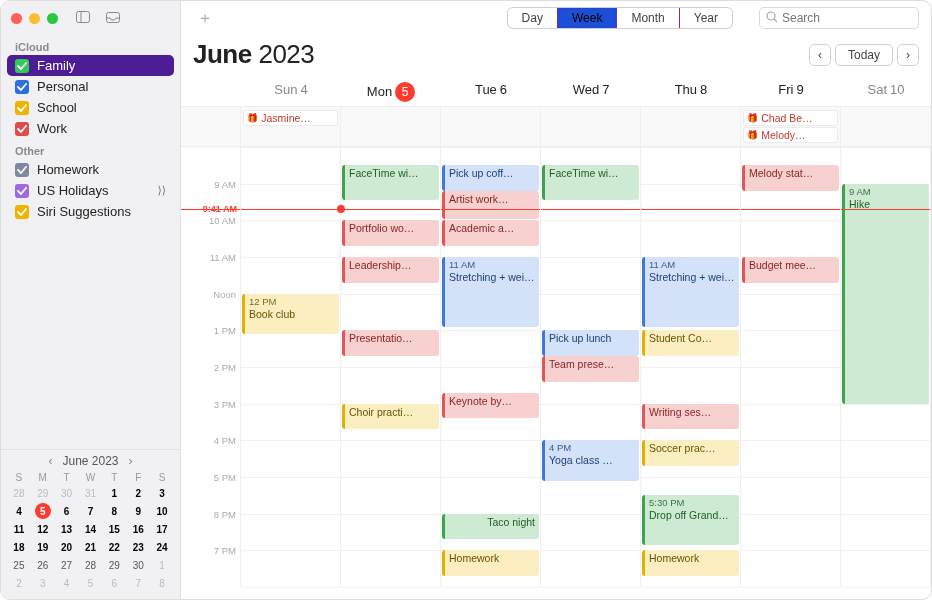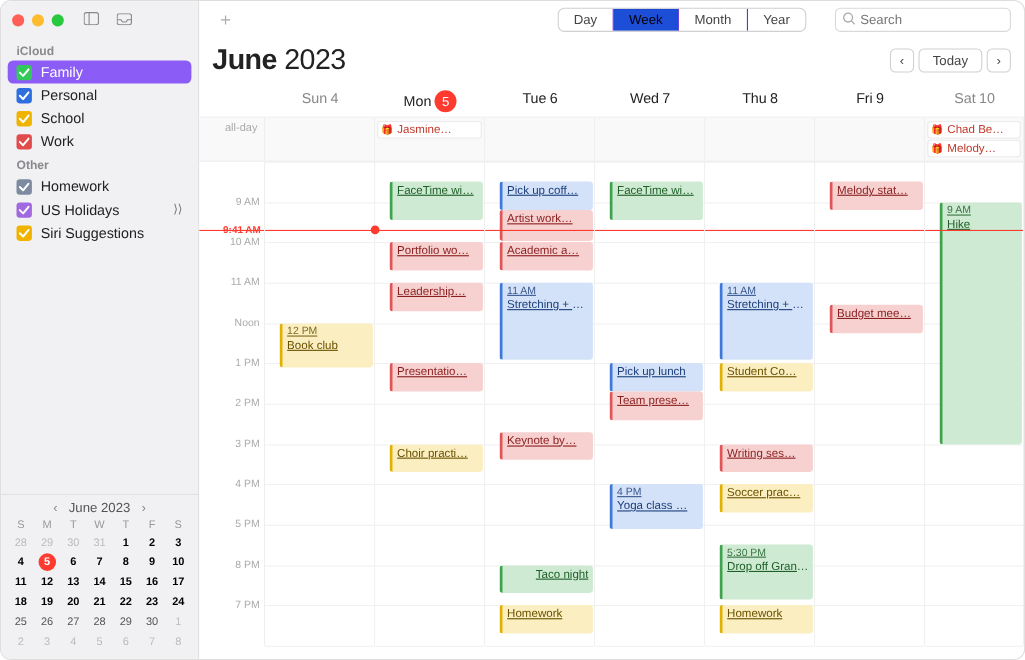--- a/index.html
+++ b/index.html
@@ -47,21 +47,21 @@
   .group-label {
     font-size: 11px; color: #8a8a8e; font-weight: 600;
     padding: 6px 14px 2px;
   }
   .cal-list { list-style: none; padding: 0 6px; }
   .cal-item {
     display: flex; align-items: center; gap: 8px;
     padding: 3px 8px; border-radius: 5px;
     font-size: 13px;
   }
-  .cal-item.selected { background: #8b5cf6; color: #fff; }
+  .cal-item.selected { background: #4c1d95; color: #fff; }
   .chk {
     width: 14px; height: 14px; border-radius: 3px;
     display: flex; align-items: center; justify-content: center;
     flex-shrink: 0;
   }
   .chk svg { width: 10px; height: 10px; fill: #fff; }
   .share-ind { font-size: 11px; color: #777; margin-left: auto; }
   .sidebar-spacer { flex: 1; }
   
   .mini-cal {
@@ -192,28 +192,28 @@
     position: absolute; left: 0; right: 0;
     border-top: 1px solid #ff3b30;
     z-index: 3;
   }
   .now-dot {
     position: absolute; width: 8px; height: 8px; background: #ff3b30;
     border-radius: 50%; transform: translate(-4px, -4px); z-index: 4;
   }
 
   .event {
-    position: absolute; left: 13px; right: 1px;
+    position: absolute; left: 1px; right: 1px;
     border-radius: 3px;
     font-size: 10.5px; line-height: 12px;
     padding: 2px 4px;
     overflow: hidden;
     border-left: 3px solid rgba(0,0,0,0.2);
     color: #222;
-    white-space: nowrap; text-overflow: ellipsis; text-decoration: underline;
+    white-space: nowrap; text-overflow: ellipsis;
   }
   .event .etime { font-size: 9.5px; opacity: 0.85; display: block; }
   .event .etitle { display: block; overflow: hidden; text-overflow: ellipsis; }
 
   
   .cal-green { background: #cfead2; border-left-color: #3fa34d; color: #1d5f27;}
   .cal-red { background: #f7d0d0; border-left-color: #e05555; color: #8a1f1f;}
   .cal-blue { background: #d3e2f8; border-left-color: #3f78d8; color: #1c3f7a;}
   .cal-yellow { background: #fbeec0; border-left-color: #e0b100; color: #6a5200;}
 
@@ -409,21 +409,20 @@
           <div class="cell gutter"></div>
           <div class="cell sun"><span>Sun</span><span class="dnum">4</span></div>
           <div class="cell"><span>Mon</span><span class="todaybadge">5</span></div>
           <div class="cell"><span>Tue</span><span class="dnum">6</span></div>
           <div class="cell"><span>Wed</span><span class="dnum">7</span></div>
           <div class="cell"><span>Thu</span><span class="dnum">8</span></div>
           <div class="cell"><span>Fri</span><span class="dnum">9</span></div>
           <div class="cell sat"><span>Sat</span><span class="dnum">10</span></div>
         </div>
       <div class="allday-row" id="allday-row">
-          <div class="label">all-day</div>
           <div class="cell"></div>
           <div class="cell">
             <div class="allday-chip">
               <span class="gift">🎁</span>
               <span>Jasmine…</span>
             </div>
           </div>
           <div class="cell"></div>
           <div class="cell"></div>
           <div class="cell"></div>
@@ -622,21 +621,21 @@
               <div class="hour-line" style="top: 58.3333%;"></div>
               <div class="hour-line" style="top: 66.6667%;"></div>
               <div class="hour-line" style="top: 75%;"></div>
               <div class="hour-line" style="top: 83.3333%;"></div>
               <div class="hour-line" style="top: 91.6667%;"></div>
               <div class="hour-line" style="top: 100%;"></div>
               <div class="now-line" style="top: 14.025%;"></div>
               <div class="event cal-red" style="top: 4.16667%; height: 5.83333%;">
                 <span class="etitle">Melody stat…</span>
               </div>
-              <div class="event cal-red" style="top: 25%; height: 5.83333%; margin-top: 20px;">
+              <div class="event cal-red" style="top: 25%; height: 5.83333%;">
                 <span class="etitle">Budget mee…</span>
               </div>
             </div>
             <div class="daycol">
               <div class="hour-line" style="top: 0%;"></div>
               <div class="hour-line" style="top: 8.33333%;"></div>
               <div class="hour-line" style="top: 16.6667%;"></div>
               <div class="hour-line" style="top: 25%;"></div>
               <div class="hour-line" style="top: 33.3333%;"></div>
               <div class="hour-line" style="top: 41.6667%;"></div>

